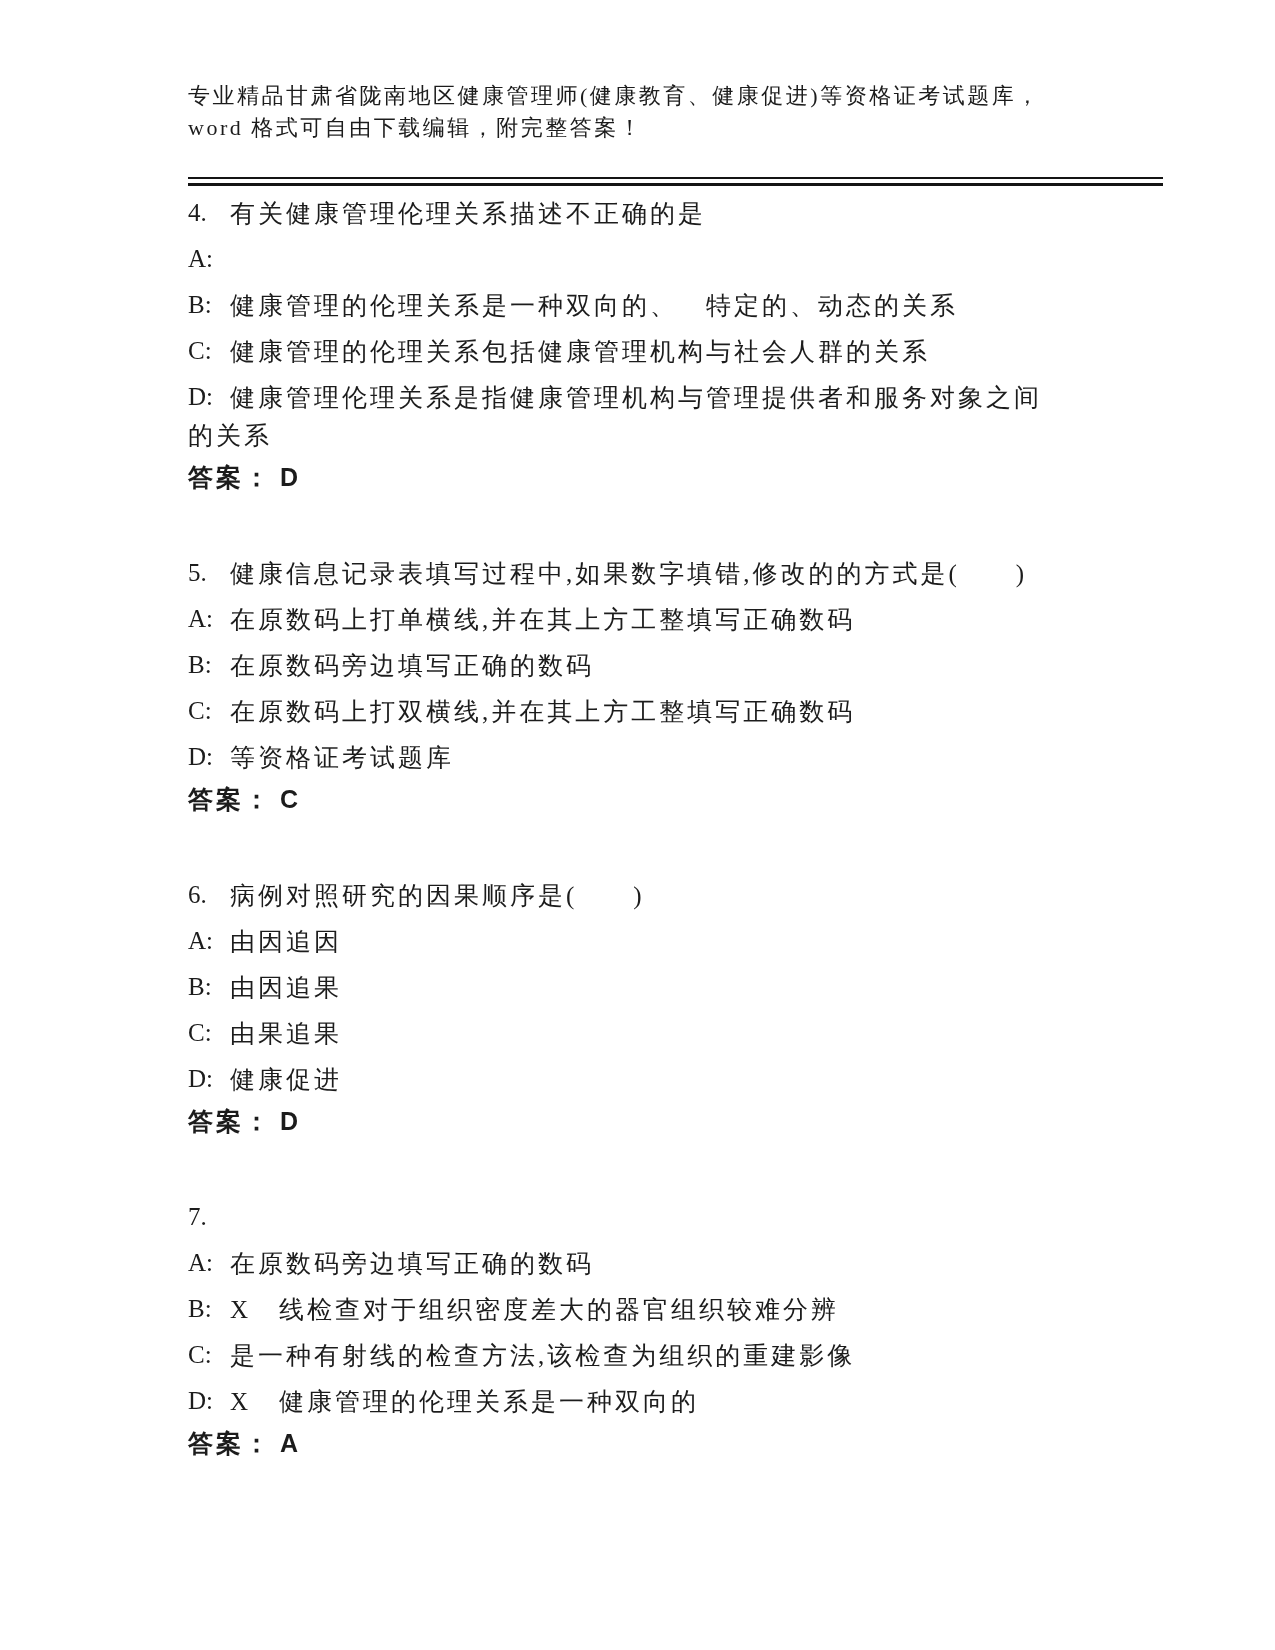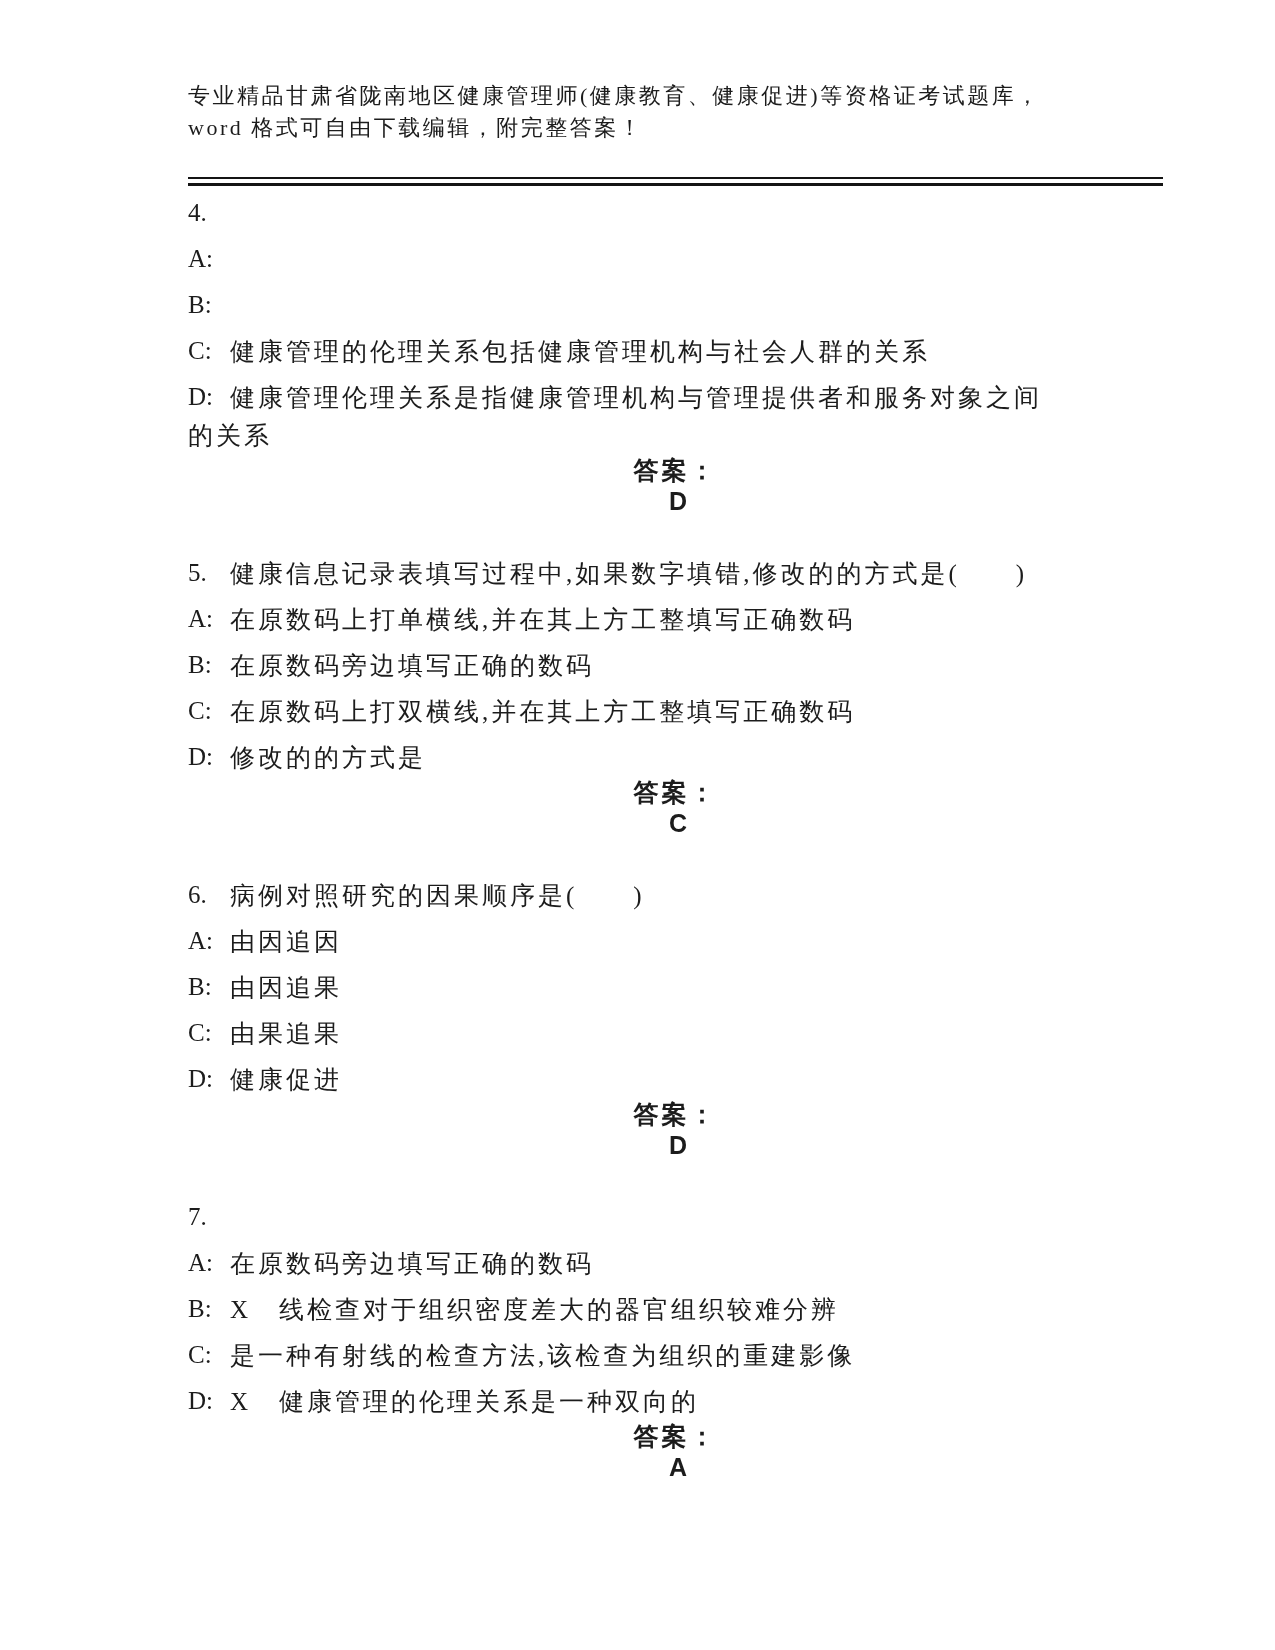--- a/index.html
+++ b/index.html
@@ -47,21 +47,20 @@
   .lbl {
     flex: 0 0 42px;
     letter-spacing: 0;
   }
   .cont {
     margin-top: -8px;
   }
   .ans {
     margin-top: -4px;
     font-weight: bold;
-    flex-direction: column;
   }
   .ans .aval {
     font-family: "Liberation Sans", "DejaVu Sans", sans-serif;
     margin-left: 8px;
   }
 </style>
 </head>
 <body>
 
 <div class="page">
@@ -72,26 +71,28 @@
       <div>word 格式可自由下载编辑，附完整答案！</div>
     </div>
 
     <div class="header-rule"></div>
 
     <div class="questions">
 
       <section class="q">
         <div class="line">
           <span class="lbl">4.</span>
+          <span>有关健康管理伦理关系描述不正确的是</span>
         </div>
         <div class="line">
           <span class="lbl">A:</span>
         </div>
         <div class="line">
           <span class="lbl">B:</span>
+          <span>健康管理的伦理关系是一种双向的、　特定的、动态的关系</span>
         </div>
         <div class="line">
           <span class="lbl">C:</span>
           <span>健康管理的伦理关系包括健康管理机构与社会人群的关系</span>
         </div>
         <div class="line">
           <span class="lbl">D:</span>
           <span>健康管理伦理关系是指健康管理机构与管理提供者和服务对象之间</span>
         </div>
         <div class="line cont">
@@ -115,21 +116,21 @@
         <div class="line">
           <span class="lbl">B:</span>
           <span>在原数码旁边填写正确的数码</span>
         </div>
         <div class="line">
           <span class="lbl">C:</span>
           <span>在原数码上打双横线,并在其上方工整填写正确数码</span>
         </div>
         <div class="line">
           <span class="lbl">D:</span>
-          <span>修改的的方式是</span>
+          <span>等资格证考试题库</span>
         </div>
         <div class="line ans">
           <span class="albl">答案：</span>
           <span class="aval">C</span>
         </div>
       </section>
 
       <section class="q">
         <div class="line">
           <span class="lbl">6.</span>

